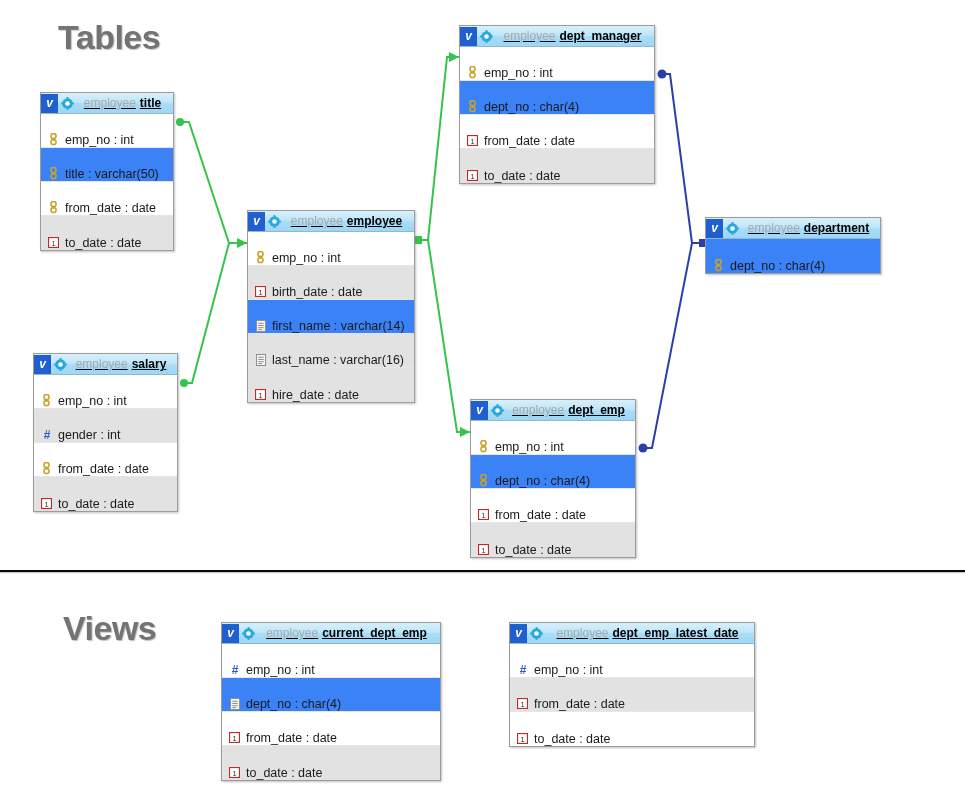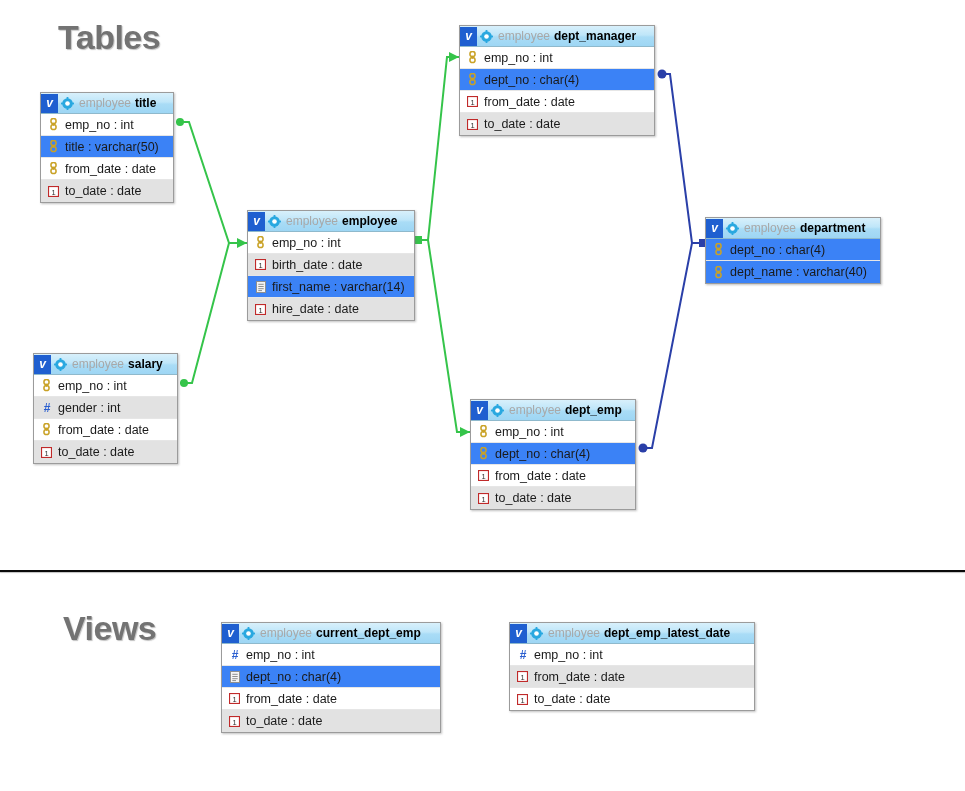--- a/index.html
+++ b/index.html
@@ -56,30 +56,31 @@
   }
   .gear-ico{
     width:18px;height:19px;flex:0 0 auto;
     display:flex;align-items:center;justify-content:center;
   }
   .hdr-text{
     font-size:12px;
     white-space:nowrap;
     margin-left:3px;
     flex:1 1 auto;
-    text-align:left;
+    text-align:center;
     overflow:hidden;
+    text-decoration:underline;
   }
   .schema-name{color:#a8a8a8;font-weight:normal;}
   .obj-name{color:#000000;font-weight:bold;margin-left:4px;}
 
   .row{
-    height:22px;
+    height:34px;
     display:flex;
-    align-items:center;
+    align-items:flex-end;
     font-size:12.5px;
     color:#1a1a1a;
     border-bottom:1px solid #e6e6e6;
     padding-left:5px;
     box-sizing:border-box;
     white-space:nowrap;
   }
   .row:last-child{border-bottom:none;}
   .row.plain{background:#ffffff;}
   .row.grey{background:#e2e2e2;}
@@ -295,213 +296,75 @@
             <line x1="2.3" y1="3.3" x2="7.7" y2="3.3" stroke="#8f8f8f" stroke-width="1"></line>
             <line x1="2.3" y1="5.5" x2="7.7" y2="5.5" stroke="#8f8f8f" stroke-width="1"></line>
             <line x1="2.3" y1="7.7" x2="7.7" y2="7.7" stroke="#8f8f8f" stroke-width="1"></line>
             <line x1="2.3" y1="9.6" x2="6.0" y2="9.6" stroke="#8f8f8f" stroke-width="1"></line>
           </svg>
         </span>
         <span class="row-label">first_name : varchar(14)</span>
       </div>
       <div class="row grey">
         <span class="row-ico">
-          <svg width="11" height="11" viewBox="0 0 11 11">
-            <rect x="0.5" y="0.5" width="10" height="10" fill="#ffffff" stroke="#c02a2a" stroke-width="1.2"></rect>
-            <text x="5.5" y="8.5" font-size="7.5" font-family="Liberation Sans, sans-serif" fill="#303030" text-anchor="middle">1</text>
-          </svg>
-        </span>
-        <span class="row-label">hire_date : date</span>
-      </div>
-    </div>
-    <div class="entity" style="left: 459px; top: 25px; width: 196px;">
-      <div class="entity-header">
-        <div class="v-badge">v</div>
-        <div class="gear-ico">
-          <svg width="13" height="13" viewBox="0 0 13 13">
-            <g fill="#29a8e0">
-              <circle cx="6.5" cy="6.5" r="5.3"></circle>
-              <rect x="5.6" y="-0.3" width="1.8" height="2.6"></rect>
-              <rect x="5.6" y="10.7" width="1.8" height="2.6"></rect>
-              <rect x="-0.3" y="5.6" width="2.6" height="1.8"></rect>
-              <rect x="10.7" y="5.6" width="2.6" height="1.8"></rect>
-            </g>
-            <circle cx="6.5" cy="6.5" r="2.3" fill="#ffffff"></circle>
-          </svg>
-        </div>
-        <div class="hdr-text"><span class="schema-name">employee</span><span class="obj-name">dept_manager</span></div>
-      </div>
-      <div class="row plain">
-        <span class="row-ico">
-          <svg width="11" height="13" viewBox="0 0 11 13">
-            <circle cx="5.5" cy="3" r="2.6" fill="none" stroke="#c9a227" stroke-width="1.5"></circle>
-            <circle cx="5.5" cy="9" r="2.6" fill="none" stroke="#c9a227" stroke-width="1.5"></circle>
-            <rect x="4.8" y="4.8" width="1.4" height="3" fill="#c9a227"></rect>
-          </svg>
-        </span>
-        <span class="row-label">emp_no : int</span>
-      </div>
-      <div class="row pink">
-        <span class="row-ico">
-          <svg width="11" height="13" viewBox="0 0 11 13">
-            <circle cx="5.5" cy="3" r="2.6" fill="none" stroke="#c9a227" stroke-width="1.5"></circle>
-            <circle cx="5.5" cy="9" r="2.6" fill="none" stroke="#c9a227" stroke-width="1.5"></circle>
-            <rect x="4.8" y="4.8" width="1.4" height="3" fill="#c9a227"></rect>
-          </svg>
-        </span>
-        <span class="row-label">dept_no : char(4)</span>
-      </div>
-      <div class="row plain">
-        <span class="row-ico">
-          <svg width="11" height="11" viewBox="0 0 11 11">
-            <rect x="0.5" y="0.5" width="10" height="10" fill="#ffffff" stroke="#c02a2a" stroke-width="1.2"></rect>
-            <text x="5.5" y="8.5" font-size="7.5" font-family="Liberation Sans, sans-serif" fill="#303030" text-anchor="middle">1</text>
-          </svg>
-        </span>
-        <span class="row-label">from_date : date</span>
-      </div>
-      <div class="row grey">
-        <span class="row-ico">
-          <svg width="11" height="11" viewBox="0 0 11 11">
-            <rect x="0.5" y="0.5" width="10" height="10" fill="#ffffff" stroke="#c02a2a" stroke-width="1.2"></rect>
-            <text x="5.5" y="8.5" font-size="7.5" font-family="Liberation Sans, sans-serif" fill="#303030" text-anchor="middle">1</text>
-          </svg>
-        </span>
-        <span class="row-label">to_date : date</span>
-      </div>
-    </div>
-    <div class="entity" style="left: 470px; top: 399px; width: 166px;">
-      <div class="entity-header">
-        <div class="v-badge">v</div>
-        <div class="gear-ico">
-          <svg width="13" height="13" viewBox="0 0 13 13">
-            <g fill="#29a8e0">
-              <circle cx="6.5" cy="6.5" r="5.3"></circle>
-              <rect x="5.6" y="-0.3" width="1.8" height="2.6"></rect>
-              <rect x="5.6" y="10.7" width="1.8" height="2.6"></rect>
-              <rect x="-0.3" y="5.6" width="2.6" height="1.8"></rect>
-              <rect x="10.7" y="5.6" width="2.6" height="1.8"></rect>
-            </g>
-            <circle cx="6.5" cy="6.5" r="2.3" fill="#ffffff"></circle>
-          </svg>
-        </div>
-        <div class="hdr-text"><span class="schema-name">employee</span><span class="obj-name">dept_emp</span></div>
-      </div>
-      <div class="row plain">
-        <span class="row-ico">
-          <svg width="11" height="13" viewBox="0 0 11 13">
-            <circle cx="5.5" cy="3" r="2.6" fill="none" stroke="#c9a227" stroke-width="1.5"></circle>
-            <circle cx="5.5" cy="9" r="2.6" fill="none" stroke="#c9a227" stroke-width="1.5"></circle>
-            <rect x="4.8" y="4.8" width="1.4" height="3" fill="#c9a227"></rect>
-          </svg>
-        </span>
-        <span class="row-label">emp_no : int</span>
-      </div>
-      <div class="row pink">
-        <span class="row-ico">
-          <svg width="11" height="13" viewBox="0 0 11 13">
-            <circle cx="5.5" cy="3" r="2.6" fill="none" stroke="#c9a227" stroke-width="1.5"></circle>
-            <circle cx="5.5" cy="9" r="2.6" fill="none" stroke="#c9a227" stroke-width="1.5"></circle>
-            <rect x="4.8" y="4.8" width="1.4" height="3" fill="#c9a227"></rect>
-          </svg>
-        </span>
-        <span class="row-label">dept_no : char(4)</span>
-      </div>
-      <div class="row plain">
-        <span class="row-ico">
-          <svg width="11" height="11" viewBox="0 0 11 11">
-            <rect x="0.5" y="0.5" width="10" height="10" fill="#ffffff" stroke="#c02a2a" stroke-width="1.2"></rect>
-            <text x="5.5" y="8.5" font-size="7.5" font-family="Liberation Sans, sans-serif" fill="#303030" text-anchor="middle">1</text>
-          </svg>
-        </span>
-        <span class="row-label">from_date : date</span>
-      </div>
-      <div class="row grey">
-        <span class="row-ico">
-          <svg width="11" height="11" viewBox="0 0 11 11">
-            <rect x="0.5" y="0.5" width="10" height="10" fill="#ffffff" stroke="#c02a2a" stroke-width="1.2"></rect>
-            <text x="5.5" y="8.5" font-size="7.5" font-family="Liberation Sans, sans-serif" fill="#303030" text-anchor="middle">1</text>
-          </svg>
-        </span>
-        <span class="row-label">to_date : date</span>
-      </div>
-    </div>
-    <div class="entity" style="left: 705px; top: 217px; width: 176px;">
-      <div class="entity-header">
-        <div class="v-badge">v</div>
-        <div class="gear-ico">
-          <svg width="13" height="13" viewBox="0 0 13 13">
-            <g fill="#29a8e0">
-              <circle cx="6.5" cy="6.5" r="5.3"></circle>
-              <rect x="5.6" y="-0.3" width="1.8" height="2.6"></rect>
-              <rect x="5.6" y="10.7" width="1.8" height="2.6"></rect>
-              <rect x="-0.3" y="5.6" width="2.6" height="1.8"></rect>
-              <rect x="10.7" y="5.6" width="2.6" height="1.8"></rect>
-            </g>
-            <circle cx="6.5" cy="6.5" r="2.3" fill="#ffffff"></circle>
-          </svg>
-        </div>
-        <div class="hdr-text"><span class="schema-name">employee</span><span class="obj-name">department</span></div>
-      </div>
-      <div class="row pink">
-        <span class="row-ico">
-          <svg width="11" height="13" viewBox="0 0 11 13">
-            <circle cx="5.5" cy="3" r="2.6" fill="none" stroke="#c9a227" stroke-width="1.5"></circle>
-            <circle cx="5.5" cy="9" r="2.6" fill="none" stroke="#c9a227" stroke-width="1.5"></circle>
-            <rect x="4.8" y="4.8" width="1.4" height="3" fill="#c9a227"></rect>
-          </svg>
-        </span>
-        <span class="row-label">dept_no : char(4)</span>
-      </div>
-      <div class="row pink">
-        <span class="row-ico">
-          <svg width="11" height="13" viewBox="0 0 11 13">
-            <circle cx="5.5" cy="3" r="2.6" fill="none" stroke="#c9a227" stroke-width="1.5"></circle>
-            <circle cx="5.5" cy="9" r="2.6" fill="none" stroke="#c9a227" stroke-width="1.5"></circle>
-            <rect x="4.8" y="4.8" width="1.4" height="3" fill="#c9a227"></rect>
-          </svg>
-        </span>
-        <span class="row-label">dept_name : varchar(40)</span>
-      </div>
-    </div>
-    <div class="entity" style="left: 221px; top: 622px; width: 220px;">
-      <div class="entity-header">
-        <div class="v-badge">v</div>
-        <div class="gear-ico">
-          <svg width="13" height="13" viewBox="0 0 13 13">
-            <g fill="#29a8e0">
-              <circle cx="6.5" cy="6.5" r="5.3"></circle>
-              <rect x="5.6" y="-0.3" width="1.8" height="2.6"></rect>
-              <rect x="5.6" y="10.7" width="1.8" height="2.6"></rect>
-              <rect x="-0.3" y="5.6" width="2.6" height="1.8"></rect>
-              <rect x="10.7" y="5.6" width="2.6" height="1.8"></rect>
-            </g>
-            <circle cx="6.5" cy="6.5" r="2.3" fill="#ffffff"></circle>
-          </svg>
-        </div>
-        <div class="hdr-text"><span class="schema-name">employee</span><span class="obj-name">current_dept_emp</span></div>
-      </div>
-      <div class="row plain">
-        <span class="row-ico">
-          <svg width="12" height="12" viewBox="0 0 12 12">
-            <text x="6" y="10" font-size="12" font-family="Liberation Sans, sans-serif" font-weight="bold" fill="#2b5fd0" text-anchor="middle">#</text>
-          </svg>
-        </span>
-        <span class="row-label">emp_no : int</span>
-      </div>
-      <div class="row pink">
-        <span class="row-ico">
           <svg width="10" height="12" viewBox="0 0 10 12">
             <rect x="0.5" y="0.5" width="9" height="11" fill="#f4f4f4" stroke="#8f8f8f" stroke-width="1"></rect>
             <line x1="2.3" y1="3.3" x2="7.7" y2="3.3" stroke="#8f8f8f" stroke-width="1"></line>
             <line x1="2.3" y1="5.5" x2="7.7" y2="5.5" stroke="#8f8f8f" stroke-width="1"></line>
             <line x1="2.3" y1="7.7" x2="7.7" y2="7.7" stroke="#8f8f8f" stroke-width="1"></line>
             <line x1="2.3" y1="9.6" x2="6.0" y2="9.6" stroke="#8f8f8f" stroke-width="1"></line>
           </svg>
         </span>
+        <span class="row-label">last_name : varchar(16)</span>
+      </div>
+      <div class="row grey">
+        <span class="row-ico">
+          <svg width="11" height="11" viewBox="0 0 11 11">
+            <rect x="0.5" y="0.5" width="10" height="10" fill="#ffffff" stroke="#c02a2a" stroke-width="1.2"></rect>
+            <text x="5.5" y="8.5" font-size="7.5" font-family="Liberation Sans, sans-serif" fill="#303030" text-anchor="middle">1</text>
+          </svg>
+        </span>
+        <span class="row-label">hire_date : date</span>
+      </div>
+    </div>
+    <div class="entity" style="left: 459px; top: 25px; width: 196px;">
+      <div class="entity-header">
+        <div class="v-badge">v</div>
+        <div class="gear-ico">
+          <svg width="13" height="13" viewBox="0 0 13 13">
+            <g fill="#29a8e0">
+              <circle cx="6.5" cy="6.5" r="5.3"></circle>
+              <rect x="5.6" y="-0.3" width="1.8" height="2.6"></rect>
+              <rect x="5.6" y="10.7" width="1.8" height="2.6"></rect>
+              <rect x="-0.3" y="5.6" width="2.6" height="1.8"></rect>
+              <rect x="10.7" y="5.6" width="2.6" height="1.8"></rect>
+            </g>
+            <circle cx="6.5" cy="6.5" r="2.3" fill="#ffffff"></circle>
+          </svg>
+        </div>
+        <div class="hdr-text"><span class="schema-name">employee</span><span class="obj-name">dept_manager</span></div>
+      </div>
+      <div class="row plain">
+        <span class="row-ico">
+          <svg width="11" height="13" viewBox="0 0 11 13">
+            <circle cx="5.5" cy="3" r="2.6" fill="none" stroke="#c9a227" stroke-width="1.5"></circle>
+            <circle cx="5.5" cy="9" r="2.6" fill="none" stroke="#c9a227" stroke-width="1.5"></circle>
+            <rect x="4.8" y="4.8" width="1.4" height="3" fill="#c9a227"></rect>
+          </svg>
+        </span>
+        <span class="row-label">emp_no : int</span>
+      </div>
+      <div class="row pink">
+        <span class="row-ico">
+          <svg width="11" height="13" viewBox="0 0 11 13">
+            <circle cx="5.5" cy="3" r="2.6" fill="none" stroke="#c9a227" stroke-width="1.5"></circle>
+            <circle cx="5.5" cy="9" r="2.6" fill="none" stroke="#c9a227" stroke-width="1.5"></circle>
+            <rect x="4.8" y="4.8" width="1.4" height="3" fill="#c9a227"></rect>
+          </svg>
+        </span>
         <span class="row-label">dept_no : char(4)</span>
       </div>
       <div class="row plain">
         <span class="row-ico">
           <svg width="11" height="11" viewBox="0 0 11 11">
             <rect x="0.5" y="0.5" width="10" height="10" fill="#ffffff" stroke="#c02a2a" stroke-width="1.2"></rect>
             <text x="5.5" y="8.5" font-size="7.5" font-family="Liberation Sans, sans-serif" fill="#303030" text-anchor="middle">1</text>
           </svg>
         </span>
         <span class="row-label">from_date : date</span>
@@ -509,57 +372,197 @@
       <div class="row grey">
         <span class="row-ico">
           <svg width="11" height="11" viewBox="0 0 11 11">
             <rect x="0.5" y="0.5" width="10" height="10" fill="#ffffff" stroke="#c02a2a" stroke-width="1.2"></rect>
             <text x="5.5" y="8.5" font-size="7.5" font-family="Liberation Sans, sans-serif" fill="#303030" text-anchor="middle">1</text>
           </svg>
         </span>
         <span class="row-label">to_date : date</span>
       </div>
     </div>
-    <div class="entity" style="left: 509px; top: 622px; width: 246px;">
-      <div class="entity-header">
-        <div class="v-badge">v</div>
-        <div class="gear-ico">
-          <svg width="13" height="13" viewBox="0 0 13 13">
-            <g fill="#29a8e0">
-              <circle cx="6.5" cy="6.5" r="5.3"></circle>
-              <rect x="5.6" y="-0.3" width="1.8" height="2.6"></rect>
-              <rect x="5.6" y="10.7" width="1.8" height="2.6"></rect>
-              <rect x="-0.3" y="5.6" width="2.6" height="1.8"></rect>
-              <rect x="10.7" y="5.6" width="2.6" height="1.8"></rect>
-            </g>
-            <circle cx="6.5" cy="6.5" r="2.3" fill="#ffffff"></circle>
-          </svg>
-        </div>
-        <div class="hdr-text"><span class="schema-name">employee</span><span class="obj-name">dept_emp_latest_date</span></div>
+    <div class="entity" style="left: 470px; top: 399px; width: 166px;">
+      <div class="entity-header">
+        <div class="v-badge">v</div>
+        <div class="gear-ico">
+          <svg width="13" height="13" viewBox="0 0 13 13">
+            <g fill="#29a8e0">
+              <circle cx="6.5" cy="6.5" r="5.3"></circle>
+              <rect x="5.6" y="-0.3" width="1.8" height="2.6"></rect>
+              <rect x="5.6" y="10.7" width="1.8" height="2.6"></rect>
+              <rect x="-0.3" y="5.6" width="2.6" height="1.8"></rect>
+              <rect x="10.7" y="5.6" width="2.6" height="1.8"></rect>
+            </g>
+            <circle cx="6.5" cy="6.5" r="2.3" fill="#ffffff"></circle>
+          </svg>
+        </div>
+        <div class="hdr-text"><span class="schema-name">employee</span><span class="obj-name">dept_emp</span></div>
+      </div>
+      <div class="row plain">
+        <span class="row-ico">
+          <svg width="11" height="13" viewBox="0 0 11 13">
+            <circle cx="5.5" cy="3" r="2.6" fill="none" stroke="#c9a227" stroke-width="1.5"></circle>
+            <circle cx="5.5" cy="9" r="2.6" fill="none" stroke="#c9a227" stroke-width="1.5"></circle>
+            <rect x="4.8" y="4.8" width="1.4" height="3" fill="#c9a227"></rect>
+          </svg>
+        </span>
+        <span class="row-label">emp_no : int</span>
+      </div>
+      <div class="row pink">
+        <span class="row-ico">
+          <svg width="11" height="13" viewBox="0 0 11 13">
+            <circle cx="5.5" cy="3" r="2.6" fill="none" stroke="#c9a227" stroke-width="1.5"></circle>
+            <circle cx="5.5" cy="9" r="2.6" fill="none" stroke="#c9a227" stroke-width="1.5"></circle>
+            <rect x="4.8" y="4.8" width="1.4" height="3" fill="#c9a227"></rect>
+          </svg>
+        </span>
+        <span class="row-label">dept_no : char(4)</span>
+      </div>
+      <div class="row plain">
+        <span class="row-ico">
+          <svg width="11" height="11" viewBox="0 0 11 11">
+            <rect x="0.5" y="0.5" width="10" height="10" fill="#ffffff" stroke="#c02a2a" stroke-width="1.2"></rect>
+            <text x="5.5" y="8.5" font-size="7.5" font-family="Liberation Sans, sans-serif" fill="#303030" text-anchor="middle">1</text>
+          </svg>
+        </span>
+        <span class="row-label">from_date : date</span>
+      </div>
+      <div class="row grey">
+        <span class="row-ico">
+          <svg width="11" height="11" viewBox="0 0 11 11">
+            <rect x="0.5" y="0.5" width="10" height="10" fill="#ffffff" stroke="#c02a2a" stroke-width="1.2"></rect>
+            <text x="5.5" y="8.5" font-size="7.5" font-family="Liberation Sans, sans-serif" fill="#303030" text-anchor="middle">1</text>
+          </svg>
+        </span>
+        <span class="row-label">to_date : date</span>
+      </div>
+    </div>
+    <div class="entity" style="left: 705px; top: 217px; width: 176px;">
+      <div class="entity-header">
+        <div class="v-badge">v</div>
+        <div class="gear-ico">
+          <svg width="13" height="13" viewBox="0 0 13 13">
+            <g fill="#29a8e0">
+              <circle cx="6.5" cy="6.5" r="5.3"></circle>
+              <rect x="5.6" y="-0.3" width="1.8" height="2.6"></rect>
+              <rect x="5.6" y="10.7" width="1.8" height="2.6"></rect>
+              <rect x="-0.3" y="5.6" width="2.6" height="1.8"></rect>
+              <rect x="10.7" y="5.6" width="2.6" height="1.8"></rect>
+            </g>
+            <circle cx="6.5" cy="6.5" r="2.3" fill="#ffffff"></circle>
+          </svg>
+        </div>
+        <div class="hdr-text"><span class="schema-name">employee</span><span class="obj-name">department</span></div>
+      </div>
+      <div class="row pink">
+        <span class="row-ico">
+          <svg width="11" height="13" viewBox="0 0 11 13">
+            <circle cx="5.5" cy="3" r="2.6" fill="none" stroke="#c9a227" stroke-width="1.5"></circle>
+            <circle cx="5.5" cy="9" r="2.6" fill="none" stroke="#c9a227" stroke-width="1.5"></circle>
+            <rect x="4.8" y="4.8" width="1.4" height="3" fill="#c9a227"></rect>
+          </svg>
+        </span>
+        <span class="row-label">dept_no : char(4)</span>
+      </div>
+    </div>
+    <div class="entity" style="left: 221px; top: 622px; width: 220px;">
+      <div class="entity-header">
+        <div class="v-badge">v</div>
+        <div class="gear-ico">
+          <svg width="13" height="13" viewBox="0 0 13 13">
+            <g fill="#29a8e0">
+              <circle cx="6.5" cy="6.5" r="5.3"></circle>
+              <rect x="5.6" y="-0.3" width="1.8" height="2.6"></rect>
+              <rect x="5.6" y="10.7" width="1.8" height="2.6"></rect>
+              <rect x="-0.3" y="5.6" width="2.6" height="1.8"></rect>
+              <rect x="10.7" y="5.6" width="2.6" height="1.8"></rect>
+            </g>
+            <circle cx="6.5" cy="6.5" r="2.3" fill="#ffffff"></circle>
+          </svg>
+        </div>
+        <div class="hdr-text"><span class="schema-name">employee</span><span class="obj-name">current_dept_emp</span></div>
       </div>
       <div class="row plain">
         <span class="row-ico">
           <svg width="12" height="12" viewBox="0 0 12 12">
             <text x="6" y="10" font-size="12" font-family="Liberation Sans, sans-serif" font-weight="bold" fill="#2b5fd0" text-anchor="middle">#</text>
           </svg>
         </span>
         <span class="row-label">emp_no : int</span>
       </div>
-      <div class="row grey">
+      <div class="row pink">
+        <span class="row-ico">
+          <svg width="10" height="12" viewBox="0 0 10 12">
+            <rect x="0.5" y="0.5" width="9" height="11" fill="#f4f4f4" stroke="#8f8f8f" stroke-width="1"></rect>
+            <line x1="2.3" y1="3.3" x2="7.7" y2="3.3" stroke="#8f8f8f" stroke-width="1"></line>
+            <line x1="2.3" y1="5.5" x2="7.7" y2="5.5" stroke="#8f8f8f" stroke-width="1"></line>
+            <line x1="2.3" y1="7.7" x2="7.7" y2="7.7" stroke="#8f8f8f" stroke-width="1"></line>
+            <line x1="2.3" y1="9.6" x2="6.0" y2="9.6" stroke="#8f8f8f" stroke-width="1"></line>
+          </svg>
+        </span>
+        <span class="row-label">dept_no : char(4)</span>
+      </div>
+      <div class="row plain">
         <span class="row-ico">
           <svg width="11" height="11" viewBox="0 0 11 11">
             <rect x="0.5" y="0.5" width="10" height="10" fill="#ffffff" stroke="#c02a2a" stroke-width="1.2"></rect>
             <text x="5.5" y="8.5" font-size="7.5" font-family="Liberation Sans, sans-serif" fill="#303030" text-anchor="middle">1</text>
           </svg>
         </span>
         <span class="row-label">from_date : date</span>
       </div>
-      <div class="row plain">
+      <div class="row grey">
         <span class="row-ico">
           <svg width="11" height="11" viewBox="0 0 11 11">
             <rect x="0.5" y="0.5" width="10" height="10" fill="#ffffff" stroke="#c02a2a" stroke-width="1.2"></rect>
             <text x="5.5" y="8.5" font-size="7.5" font-family="Liberation Sans, sans-serif" fill="#303030" text-anchor="middle">1</text>
           </svg>
         </span>
         <span class="row-label">to_date : date</span>
       </div>
     </div>
+    <div class="entity" style="left: 509px; top: 622px; width: 246px;">
+      <div class="entity-header">
+        <div class="v-badge">v</div>
+        <div class="gear-ico">
+          <svg width="13" height="13" viewBox="0 0 13 13">
+            <g fill="#29a8e0">
+              <circle cx="6.5" cy="6.5" r="5.3"></circle>
+              <rect x="5.6" y="-0.3" width="1.8" height="2.6"></rect>
+              <rect x="5.6" y="10.7" width="1.8" height="2.6"></rect>
+              <rect x="-0.3" y="5.6" width="2.6" height="1.8"></rect>
+              <rect x="10.7" y="5.6" width="2.6" height="1.8"></rect>
+            </g>
+            <circle cx="6.5" cy="6.5" r="2.3" fill="#ffffff"></circle>
+          </svg>
+        </div>
+        <div class="hdr-text"><span class="schema-name">employee</span><span class="obj-name">dept_emp_latest_date</span></div>
+      </div>
+      <div class="row plain">
+        <span class="row-ico">
+          <svg width="12" height="12" viewBox="0 0 12 12">
+            <text x="6" y="10" font-size="12" font-family="Liberation Sans, sans-serif" font-weight="bold" fill="#2b5fd0" text-anchor="middle">#</text>
+          </svg>
+        </span>
+        <span class="row-label">emp_no : int</span>
+      </div>
+      <div class="row grey">
+        <span class="row-ico">
+          <svg width="11" height="11" viewBox="0 0 11 11">
+            <rect x="0.5" y="0.5" width="10" height="10" fill="#ffffff" stroke="#c02a2a" stroke-width="1.2"></rect>
+            <text x="5.5" y="8.5" font-size="7.5" font-family="Liberation Sans, sans-serif" fill="#303030" text-anchor="middle">1</text>
+          </svg>
+        </span>
+        <span class="row-label">from_date : date</span>
+      </div>
+      <div class="row plain">
+        <span class="row-ico">
+          <svg width="11" height="11" viewBox="0 0 11 11">
+            <rect x="0.5" y="0.5" width="10" height="10" fill="#ffffff" stroke="#c02a2a" stroke-width="1.2"></rect>
+            <text x="5.5" y="8.5" font-size="7.5" font-family="Liberation Sans, sans-serif" fill="#303030" text-anchor="middle">1</text>
+          </svg>
+        </span>
+        <span class="row-label">to_date : date</span>
+      </div>
+    </div>
   </div>
 
 </body></html>

